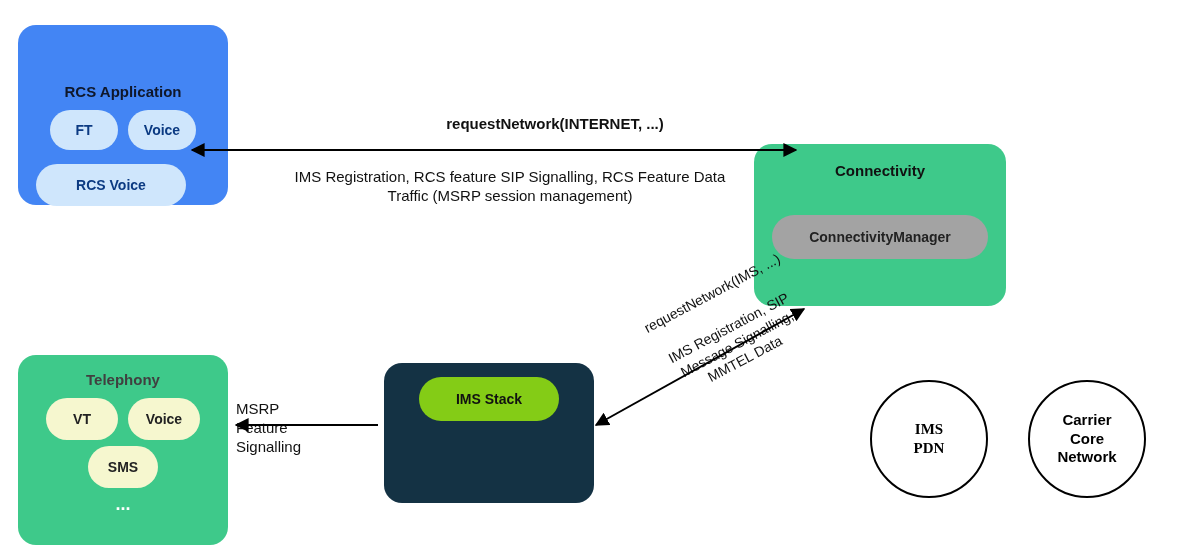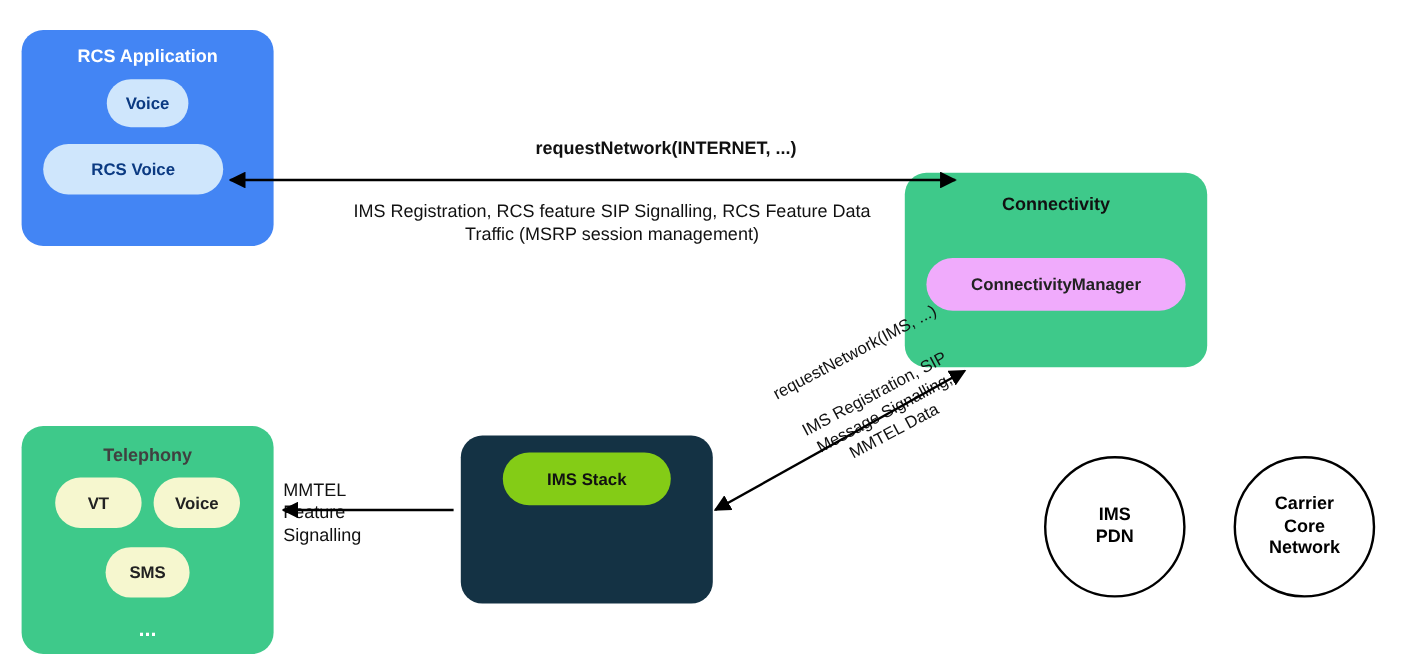--- a/index.html
+++ b/index.html
@@ -33,55 +33,55 @@
     justify-content: center;
     padding: 10px 16px;
   }
 
   
   #rcs-app {
     left: 18px; top: 25px;
     width: 210px; height: 180px;
     background: #4385F4;
   }
-  #rcs-app .box-title { color: #ffffff; }
+  #rcs-app .box-title { color: #0f172a; margin-top: 44px; }
   #rcs-app .pill-row {
     display: flex; gap: 10px; justify-content: center; margin-bottom: 14px;
   }
   #rcs-app .pill-small {
     background: #CFE6FC; color: #0b3a82; width: 68px; height: 40px;
   }
   #rcs-app .pill-big {
     background: #CFE6FC; color: #0b3a82; width: 150px; height: 42px;
   }
 
   
   #connectivity {
     left: 754px; top: 144px;
     width: 252px; height: 162px;
     background: #3EC98A;
   }
   #connectivity .box-title { color: #111; margin-top: 4px; margin-bottom: 36px; }
   #connectivity .pill-cm {
-    background: #f0abfc; color: #222; font-weight: 700;
+    background: #a3a3a3; color: #222; font-weight: 700;
     width: 216px; height: 44px; margin: 16px auto; display:flex;
   }
 
   
   #telephony {
     left: 18px; top: 355px;
     width: 210px; height: 190px;
     background: #3EC98A;
   }
   #telephony .box-title { color: #404040; margin-top: 2px; }
   #telephony .pill-row {
     display:flex; gap:10px; justify-content:center; margin-bottom: 6px;
   }
   #telephony .pill-t { background: #F6F7CF; color:#222; width: 72px; height: 42px; }
-  #telephony .pill-sms { background: #F6F7CF; color:#222; width: 70px; height: 42px; margin:16px auto; display:flex; }
+  #telephony .pill-sms { background: #F6F7CF; color:#222; width: 70px; height: 42px; margin:6px auto; display:flex; }
   #telephony .dots { text-align:center; color:#fff; font-size:18px; font-weight:700; margin-top:4px; }
 
   
   #ims-service {
     left: 384px; top: 363px;
     width: 210px; height: 140px;
     background: #143244;
   }
   #ims-service .box-title { color:#fff; margin-top:4px; margin-bottom:22px; }
   #ims-service .pill-ims {
@@ -130,20 +130,21 @@
     position:absolute; left:0; top:0; width:1184px; height:557px;
     pointer-events:none;
   }
 </style>
 </head>
 <body>
 
 <div id="rcs-app" class="box">
   <div class="box-title">RCS Application</div>
   <div class="pill-row">
+    <div class="pill pill-small">FT</div>
     <div class="pill pill-small">Voice</div>
   </div>
   <div class="pill pill-big" style="margin-left:4px;">RCS Voice</div>
 </div>
 
 <div id="connectivity" class="box">
   <div class="box-title">Connectivity</div>
   <div class="pill pill-cm">ConnectivityManager</div>
 </div>
 
@@ -155,33 +156,33 @@
   </div>
   <div class="pill pill-sms">SMS</div>
   <div class="dots">...</div>
 </div>
 
 <div id="ims-service" class="box">
   <div class="pill pill-ims">IMS Stack</div>
 </div>
 
 <div id="circle-ims" class="circle">
-  <span style="white-space:pre-line;">IMS
+  <span style="white-space:pre-line;font-family:Liberation Serif, serif;">IMS
 PDN</span>
 </div>
 <div id="circle-carrier" class="circle">
   <span style="white-space:pre-line;">Carrier
 Core
 Network</span>
 </div>
 
 <div id="lbl-reqnet-internet" class="label">requestNetwork(INTERNET, ...)</div>
 <div id="lbl-ims-reg-top" class="label" style="white-space:pre-line;">IMS Registration, RCS feature SIP Signalling, RCS Feature Data
 Traffic (MSRP session management)</div>
-<div id="lbl-mmtel" class="label" style="white-space:pre-line;">MMTEL
+<div id="lbl-mmtel" class="label" style="white-space:pre-line;">MSRP
 Feature
 Signalling</div>
 <div id="lbl-reqnet-ims" class="label">requestNetwork(IMS, ...)</div>
 <div id="lbl-ims-reg-diag" class="label" style="white-space:pre-line;">IMS Registration, SIP
 Message Signalling,
 MMTEL Data</div>
 
 <svg class="overlay">
   <defs>
     <marker id="arrowhead" viewBox="0 0 10 10" refX="9" refY="5" markerWidth="7" markerHeight="7" orient="auto-start-reverse">

